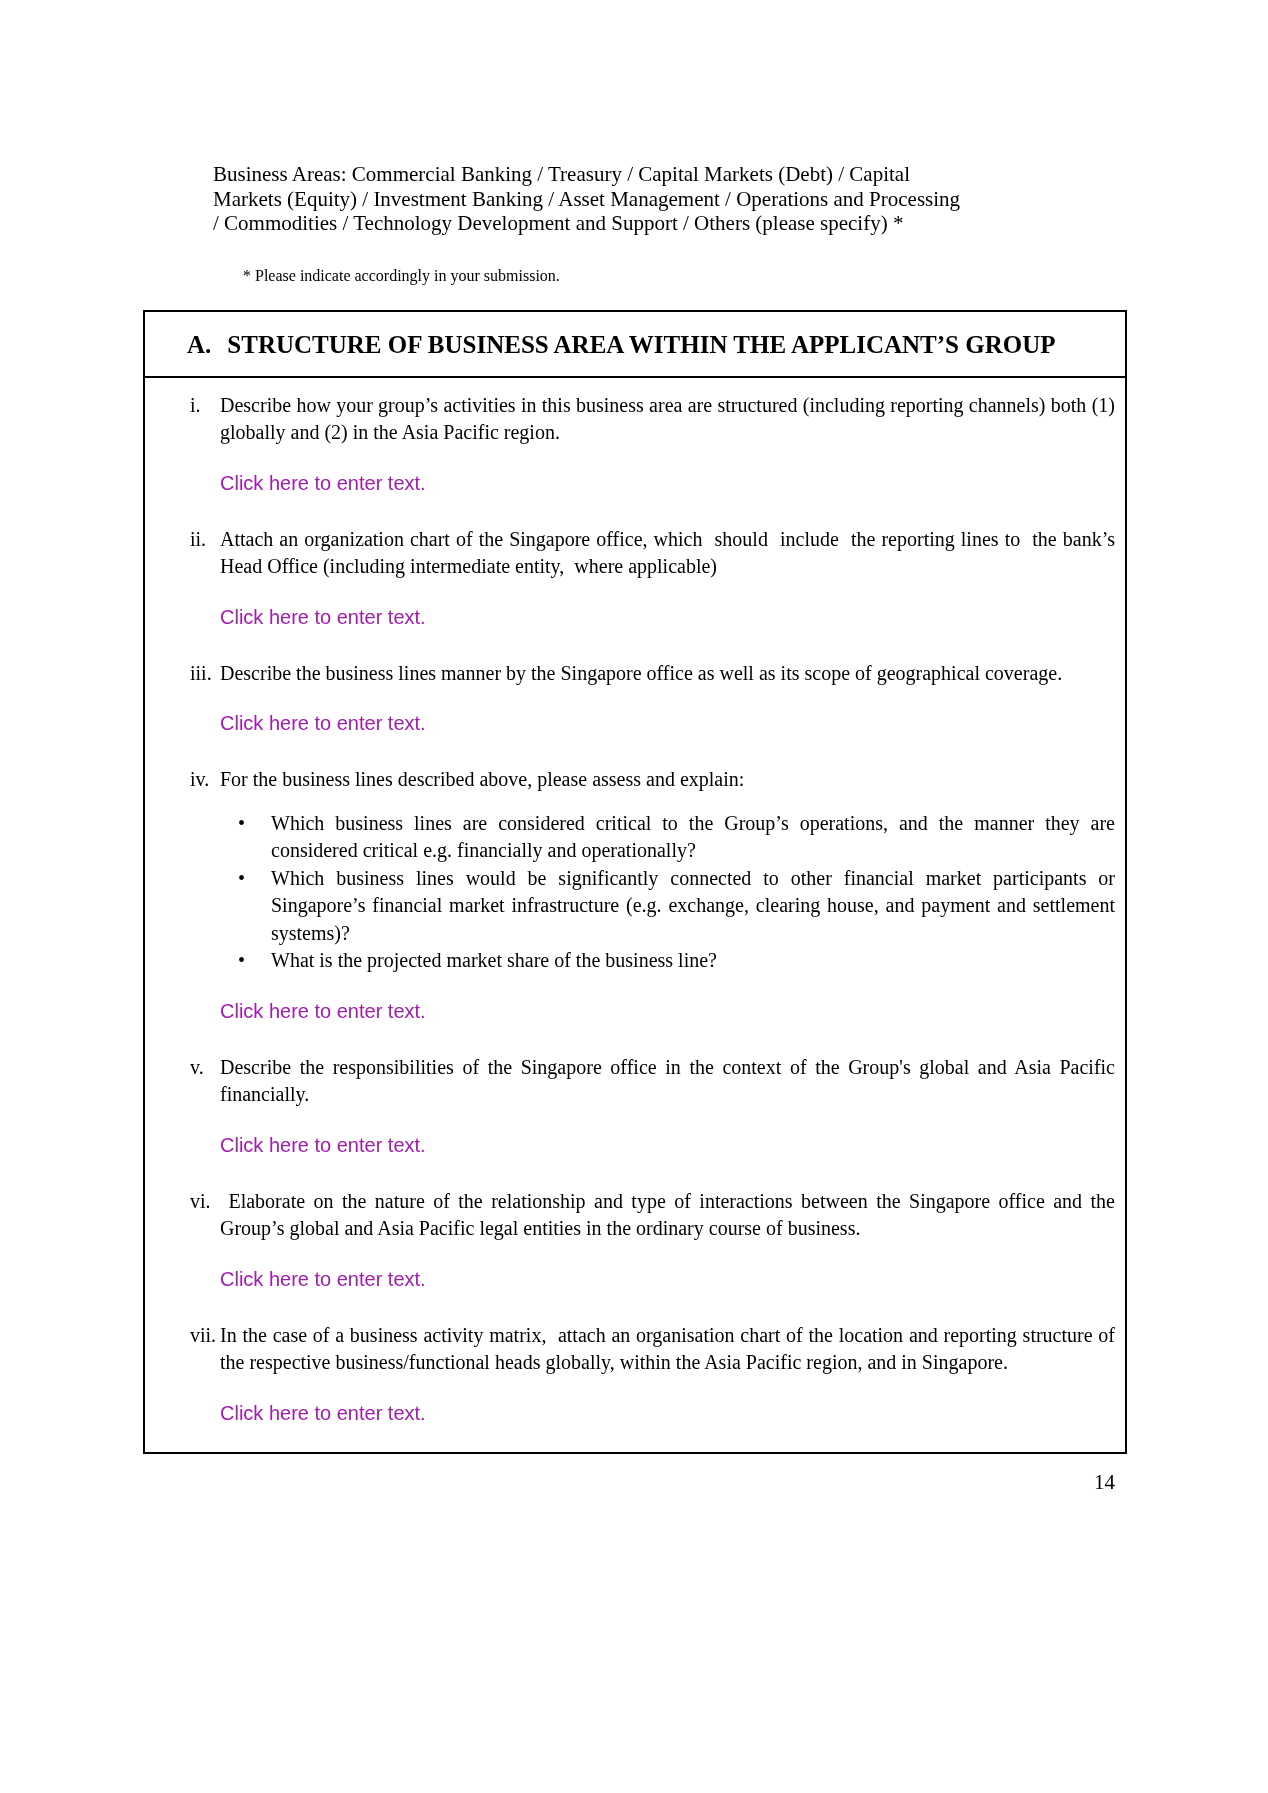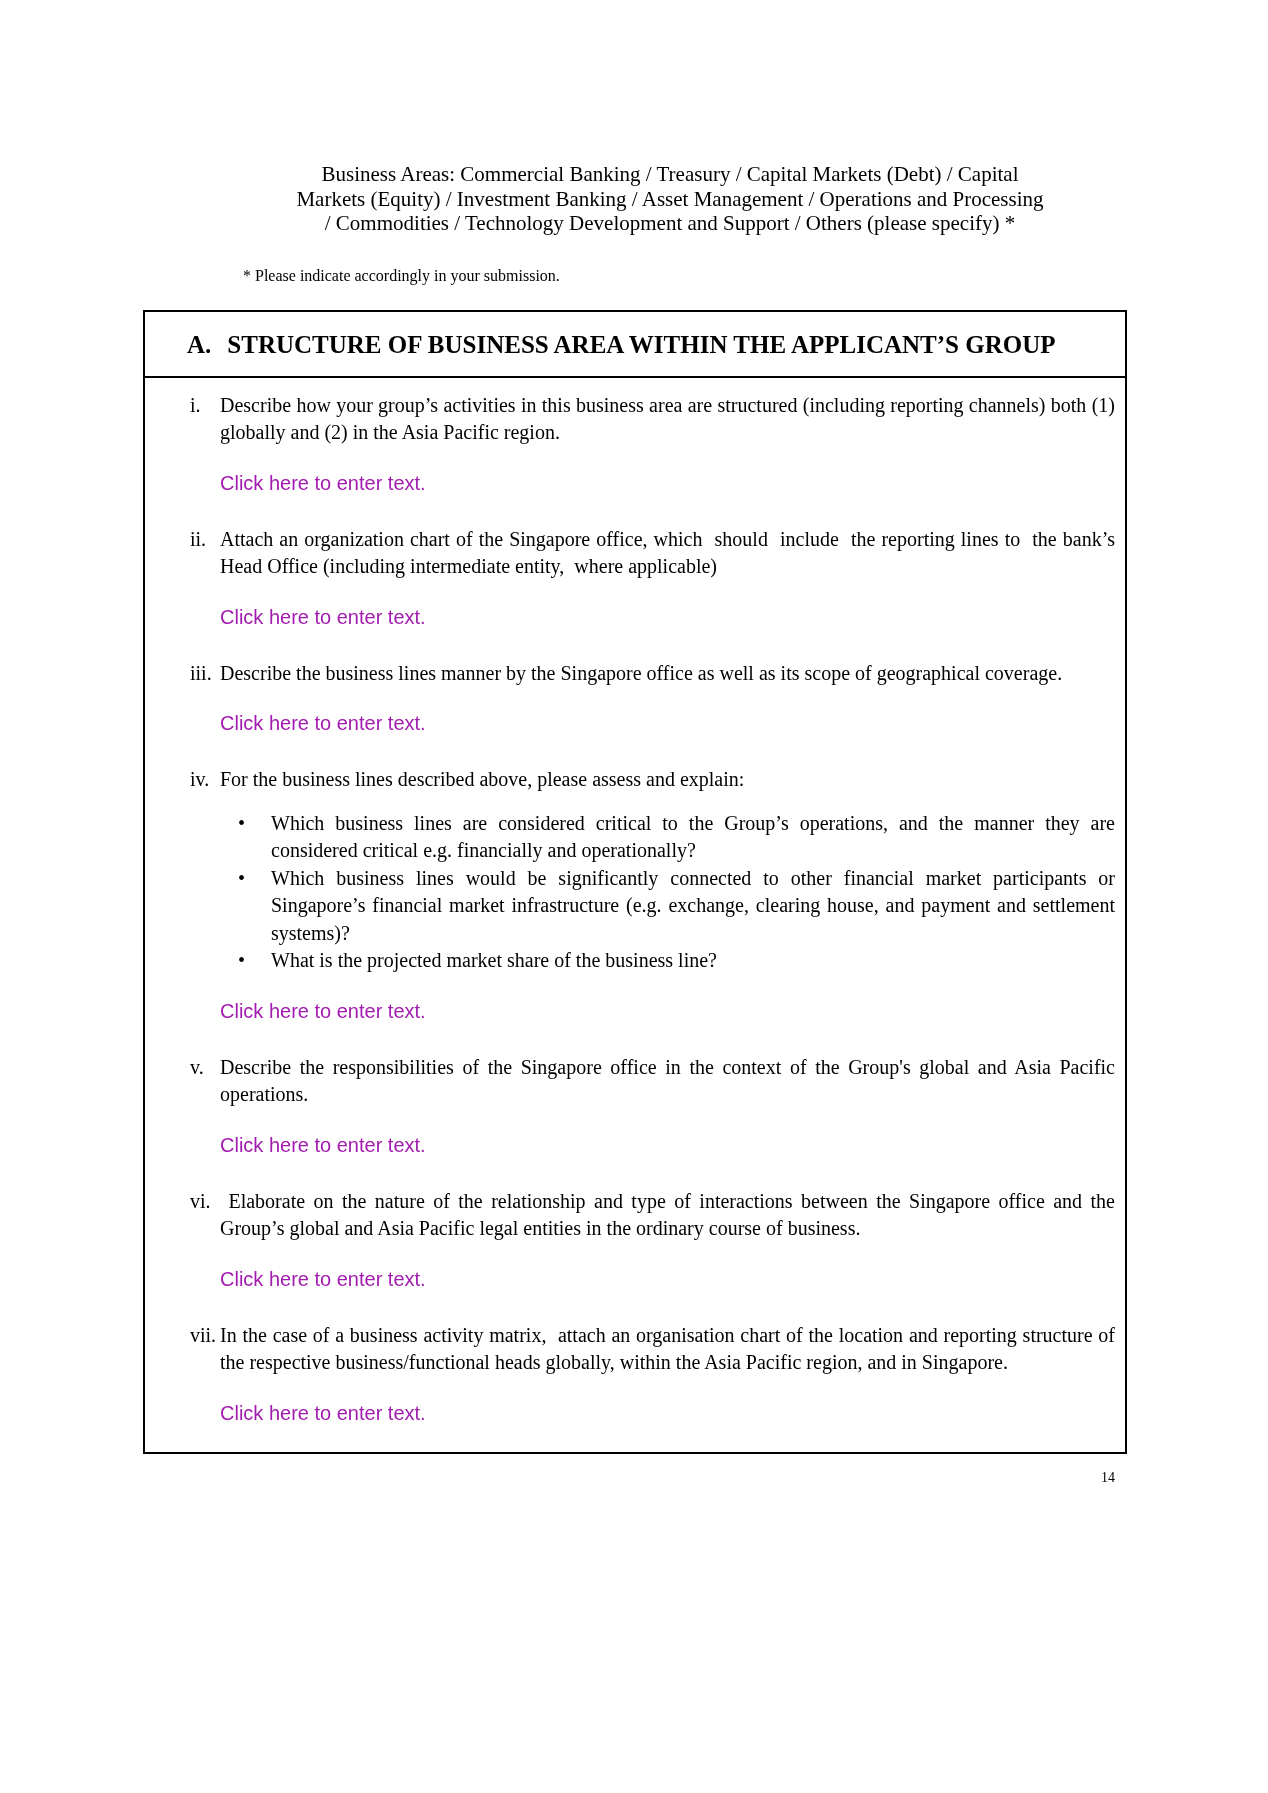--- a/index.html
+++ b/index.html
@@ -22,21 +22,21 @@
     font-size: 29px;
     font-weight: bold;
     letter-spacing: 0.2px;
     text-decoration: underline;
     text-decoration-thickness: 2.5px;
     text-underline-offset: 5px;
     line-height: 34px;
   }
   .subtitle {
     margin: 24px 0 0 70px;
-    text-align: center;
+    text-align: left;
     font-size: 21px;
     line-height: 24.5px;
   }
   .note {
     margin: 30px 0 0 100px;
     font-size: 16px;
     line-height: 20px;
   }
   .box {
     margin-top: 24px;
@@ -82,21 +82,21 @@
     line-height: 25px;
     color: #a21caf;
     cursor: text;
   }
   .item:last-child .placeholder { margin-bottom: 26px; }
   .pageno {
     width: 984px;
     margin-top: 16px;
     text-align: right;
     padding-right: 12px;
-    font-size: 14px;
+    font-size: 21px;
   }
 </style>
 </head>
 <body>
 
 <div class="page">
 
 
   <div class="subtitle">
     <div>Business Areas: Commercial Banking / Treasury / Capital Markets (Debt) / Capital</div>
@@ -156,21 +156,21 @@
             <span class="bmark">•</span>
             <span class="btext">What is the projected market share of the business line?</span>
           </div>
         </div>
         <p class="placeholder">Click here to enter text.</p>
       </div>
 
       <div class="item">
         <p class="q">
           <span class="num">v.</span>
-          <span class="qtext">Describe the responsibilities of the Singapore office in the context of the Group's global and Asia Pacific operations.</span>
+          <span class="qtext">Describe the responsibilities of the Singapore office in the context of the Group's global and Asia Pacific financially.</span>
         </p>
         <p class="placeholder">Click here to enter text.</p>
       </div>
 
       <div class="item">
         <p class="q">
           <span class="num">vi.</span>
           <span class="qtext"> Elaborate on the nature of the relationship and type of interactions between the Singapore office and the Group’s global and Asia Pacific legal entities in the ordinary course of business.</span>
         </p>
         <p class="placeholder">Click here to enter text.</p>

